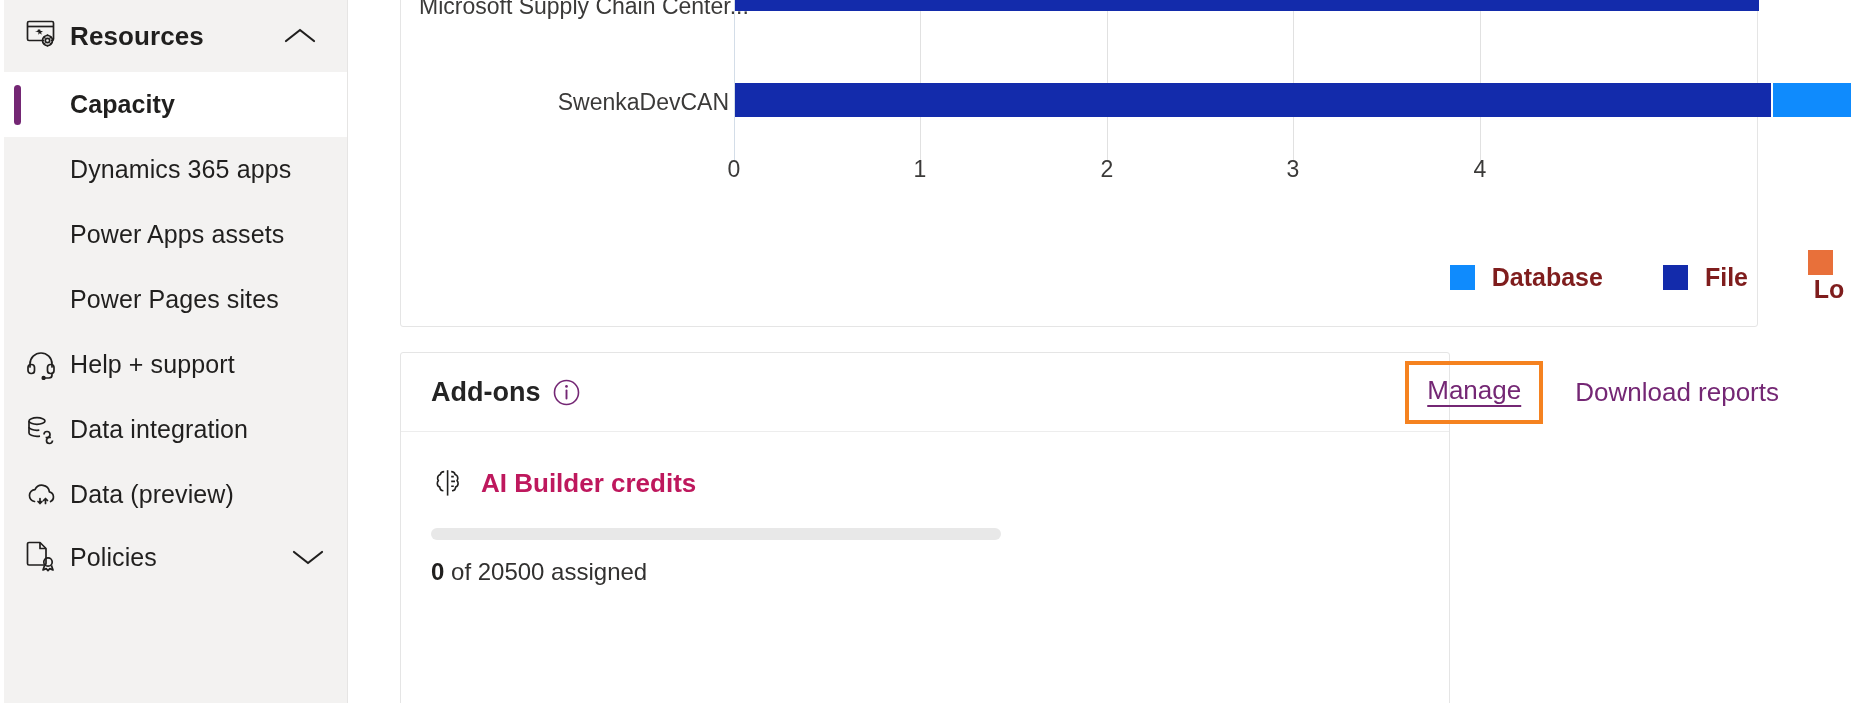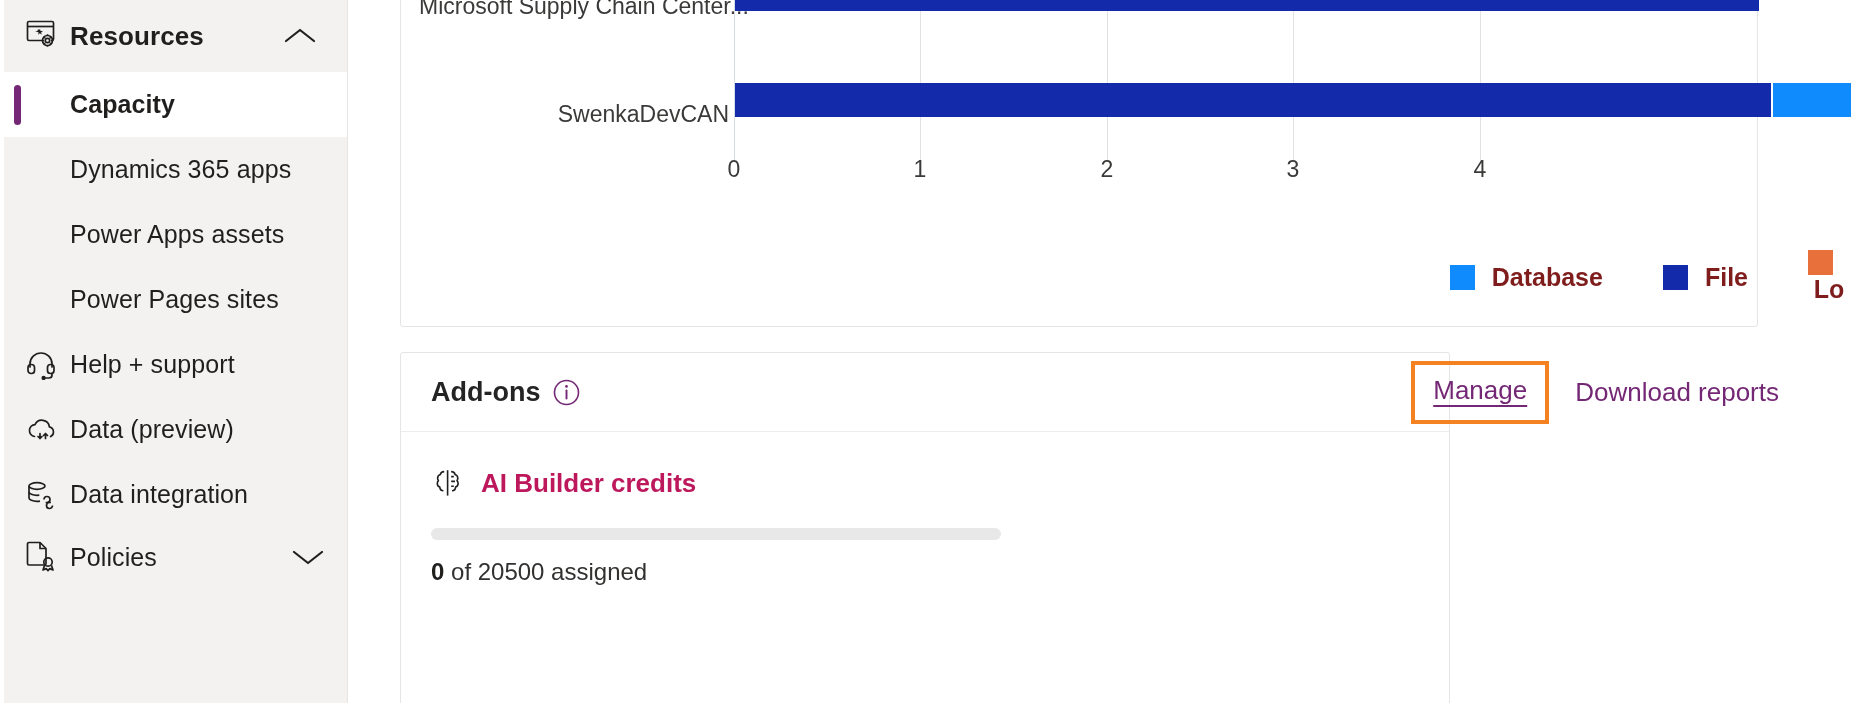--- a/index.html
+++ b/index.html
@@ -122,21 +122,21 @@
     border-bottom: 1px solid #ededed;
   }
   #addons-title { font-size: 27px; font-weight: 600; color: #242424; }
   .info-icon {
     width: 27px; height: 27px; margin-left: 13px;
     display: inline-flex; align-items: center; justify-content: center;
     cursor: pointer;
   }
   #addons-actions {
     position: absolute; right: -330px; top: 0; height: 79px;
-    display: flex; align-items: center; gap: 4px;
+    display: flex; align-items: center; gap: 10px;
   }
   .hl-box {
     border: 4px solid #f58220;
     padding: 10px 18px 14px 18px;
     display: inline-flex; align-items: center; justify-content: center;
   }
   .link {
     font-size: 26px;
     color: #742774;
     cursor: pointer;
@@ -221,42 +221,42 @@
           <rect x="21.5" y="14.5" width="6.5" height="9" rx="3"></rect>
           <path d="M26 23.5v1.5a3 3 0 0 1-3 3h-4"></path>
           <circle cx="17.6" cy="28" r="1.3" fill="#201f1e"></circle>
         </svg>
       </span>
       <span class="nav-label">Help + support</span>
     </div>
 
     <div class="nav-item">
       <span class="nav-ico">
-        <svg width="34" height="28" viewBox="0 0 34 28" fill="none" stroke="#201f1e" stroke-width="1.7" stroke-linecap="round" stroke-linejoin="round">
-          <path d="M8.5 20.5A6 6 0 0 1 9 8.6a7.6 7.6 0 0 1 14.4 2.2 5.2 5.2 0 0 1 1.2 9.7"></path>
-          <path d="M14 17.5v5M14 22.5l-2-2M14 22.5l2-2"></path>
-          <path d="M19.5 22.5v-5M19.5 17.5l-2 2M19.5 17.5l2 2"></path>
-        </svg>
-      </span>
-      <span class="nav-label">Data (preview)</span>
-    </div>
-
-    <div class="nav-item">
-      <span class="nav-ico">
         <svg width="32" height="30" viewBox="0 0 32 30" fill="none" stroke="#201f1e" stroke-width="1.7">
           <ellipse cx="11" cy="6" rx="8" ry="3.3"></ellipse>
           <path d="M3 6v12c0 1.8 3.6 3.3 8 3.3 1.1 0 2.1-.1 3-.25"></path>
           <path d="M3 12c0 1.8 3.6 3.3 8 3.3 .8 0 1.6-.05 2.3-.14"></path>
           <path d="M18 19.5a3 3 0 1 1 3 3h-1.4"></path>
           <path d="M26.5 25.5a3 3 0 1 1-3-3h1.4"></path>
         </svg>
       </span>
       <span class="nav-label">Data integration</span>
     </div>
 
+    <div class="nav-item">
+      <span class="nav-ico">
+        <svg width="34" height="28" viewBox="0 0 34 28" fill="none" stroke="#201f1e" stroke-width="1.7" stroke-linecap="round" stroke-linejoin="round">
+          <path d="M8.5 20.5A6 6 0 0 1 9 8.6a7.6 7.6 0 0 1 14.4 2.2 5.2 5.2 0 0 1 1.2 9.7"></path>
+          <path d="M14 17.5v5M14 22.5l-2-2M14 22.5l2-2"></path>
+          <path d="M19.5 22.5v-5M19.5 17.5l-2 2M19.5 17.5l2 2"></path>
+        </svg>
+      </span>
+      <span class="nav-label">Data (preview)</span>
+    </div>
+
     <div class="nav-item" style="height:60px;">
       <span class="nav-ico">
         <svg width="30" height="32" viewBox="0 0 30 32" fill="none" stroke="#201f1e" stroke-width="1.7" stroke-linejoin="round">
           <path d="M3 1.5h11l6 6v15a1.5 1.5 0 0 1-1.5 1.5H3A1.5 1.5 0 0 1 1.5 22.5V3A1.5 1.5 0 0 1 3 1.5z"></path>
           <polyline points="14,1.5 14,7.5 20,7.5"></polyline>
           <circle cx="22" cy="21" r="4.2"></circle>
           <path d="M18.6 24.4 17 29l3.2-1.4 1.8 2 1.8-2L27 29l-1.6-4.6"></path>
         </svg>
       </span>
       <span class="nav-label">Policies</span>
@@ -268,21 +268,21 @@
     </div>
 
   </nav>
 
   <div id="main">
 
     <div class="card" id="chart-card">
       <div id="chart-plot">
 
         <div class="cat-label" style="top:132px; width:310px; left:18px; text-align:right;">Microsoft Supply Chain Center...</div>
-        <div class="cat-label" style="top:240px; width:310px; left:18px; text-align:right;">SwenkaDevCAN</div>
+        <div class="cat-label" style="top:228px; width:310px; left:18px; text-align:right;">SwenkaDevCAN</div>
 
         <div class="axisline" style="left:333px; top:128px; height:172px;"></div>
 
         <div class="gridline" style="left:519px; top:128px; height:172px;"></div>
         <div class="gridline" style="left:706px; top:128px; height:172px;"></div>
         <div class="gridline" style="left:892px; top:128px; height:172px;"></div>
         <div class="gridline" style="left:1079px; top:128px; height:172px;"></div>
 
         <div class="bar-seg" style="left:334px; top:128px; width:1024px; height:22px; background:#132bab;"></div>
 

